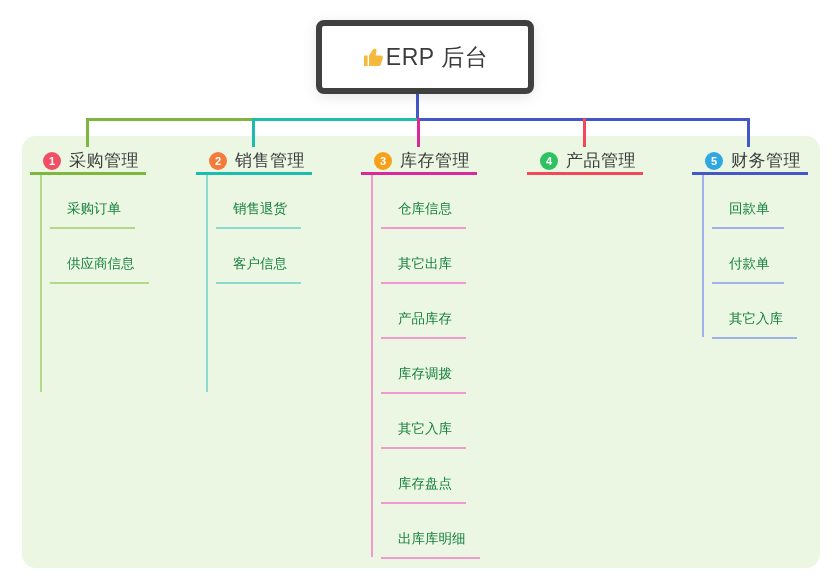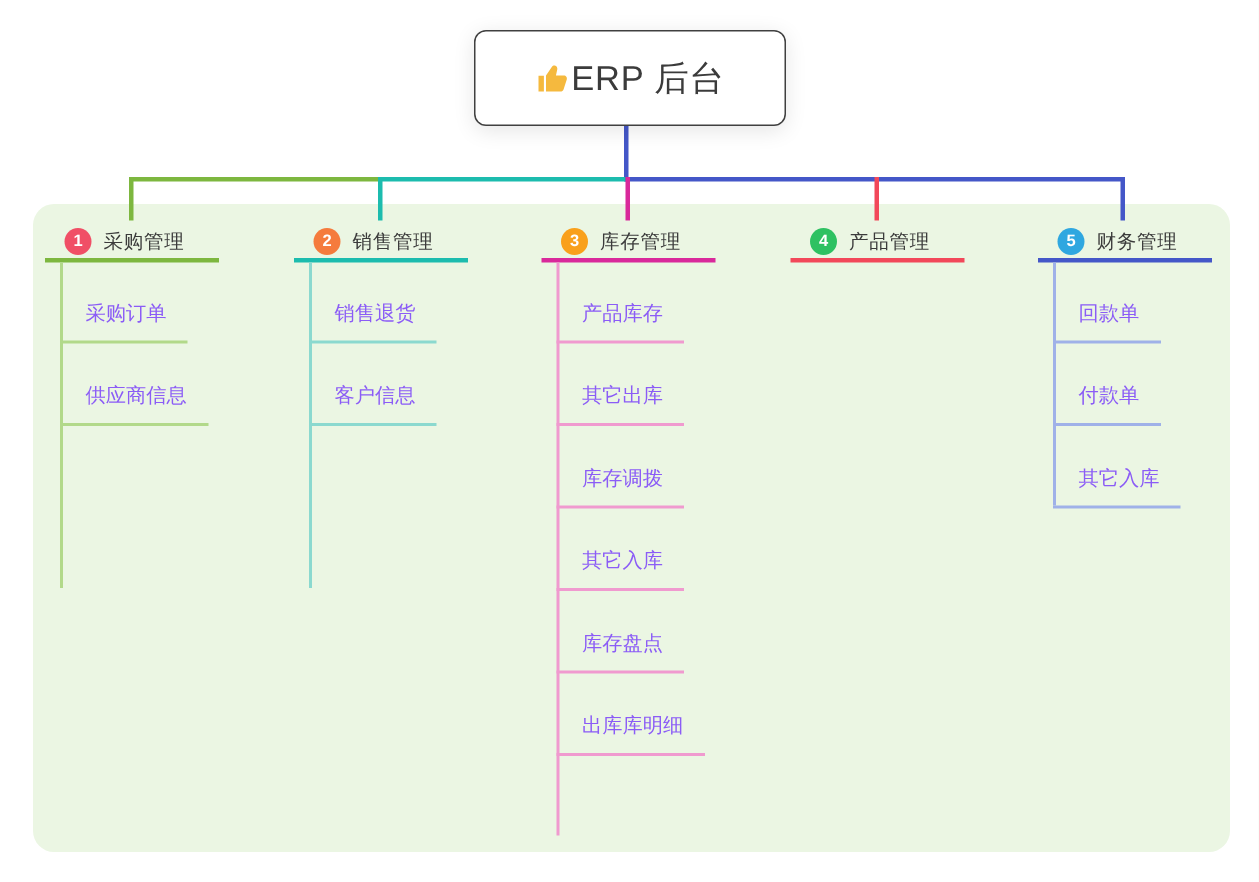--- a/index.html
+++ b/index.html
@@ -6,45 +6,45 @@
   .canvas {
     position:relative; width:839px; height:588px; background:#ffffff;
     font-family:"Liberation Sans","DejaVu Sans",sans-serif; overflow:hidden;
   }
   .panel {
     position:absolute; left:22px; top:136px; width:798px; height:432px;
     background:#EBF6E3; border-radius:14px; z-index:1;
   }
   .root-node {
     position:absolute; left:316px; top:20px; width:206px; height:62px;
-    background:#ffffff; border:1px solid #404040; border-radius:8px;
+    background:#ffffff; border:6px solid #404040; border-radius:8px;
     box-shadow:0 3px 14px rgba(0,0,0,.10);
     display:flex; align-items:center; justify-content:center; 
     z-index:3; cursor:pointer;
   }
   .root-label { font-size:23px; color:#3b3b3b; font-weight:500; letter-spacing:.5px; }
   .root-icon { width:24px; height:24px; display:flex; align-items:center; }
   .line { position:absolute; z-index:2; }
   .branch { position:absolute; top:149px; width:170px; z-index:2; }
   .branch-header {
     display:flex; align-items:center; gap:8px; height:26px; padding-left:13px;
     border-bottom:3px solid var(--main); width:116px; box-sizing:border-box; cursor:pointer;
   }
   .badge {
     width:18px; height:18px; border-radius:50%; background:var(--badge);
     color:#fff; font-size:11px; font-weight:bold; line-height:18px;
     text-align:center; flex:0 0 18px;
   }
-  .branch-label { font-size:13px; color:#3b3b3b; font-weight:500; letter-spacing:.5px; white-space:nowrap; }
+  .branch-label { font-size:17px; color:#3b3b3b; font-weight:500; letter-spacing:.5px; white-space:nowrap; }
   .children { position:relative; }
   .trunk { position:absolute; left:10px; top:0; width:2px; background:var(--light); }
   .child { height:55px; display:flex; align-items:flex-end; }
   .child-label {
-    margin-left:10px; margin-bottom:1px; padding:0 14px 9px 17px;
-    border-bottom:2px solid var(--light); font-size:13.5px; color:#8b5cf6;
+    margin-left:20px; margin-bottom:1px; padding:0 14px 9px 17px;
+    border-bottom:2px solid var(--light); font-size:13.5px; color:#15803d;
     white-space:nowrap; cursor:pointer;
   }
 </style>
 </head>
 <body>
 
 <div class="canvas">
 
   <div class="panel"></div>
 
@@ -100,24 +100,27 @@
         </div>
       </div>
       <div class="branch" style="left: 361px; --main: #D9299B; --light: #F09ACF; --badge: #F9A01B;">
         <div class="branch-header">
           <span class="badge">3</span>
           <span class="branch-label">库存管理</span>
         </div>
         <div class="children">
           <div class="trunk" style="height: 382px;"></div>
           <div class="child">
-            <span class="child-label">产品库存</span>
+            <span class="child-label">仓库信息</span>
           </div>
           <div class="child">
             <span class="child-label">其它出库</span>
+          </div>
+          <div class="child">
+            <span class="child-label">产品库存</span>
           </div>
           <div class="child">
             <span class="child-label">库存调拨</span>
           </div>
           <div class="child">
             <span class="child-label">其它入库</span>
           </div>
           <div class="child">
             <span class="child-label">库存盘点</span>
           </div>

